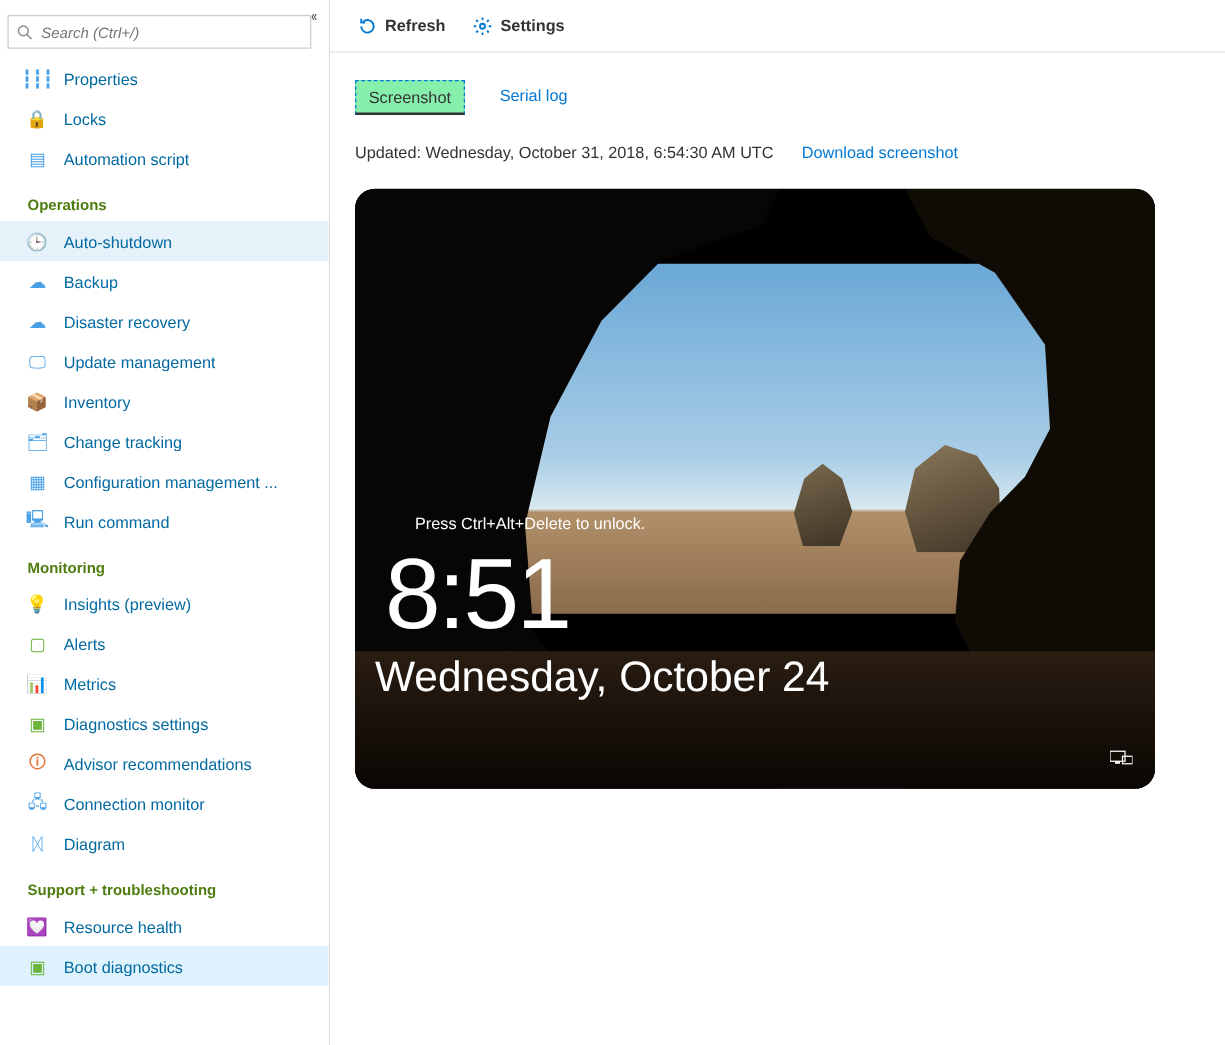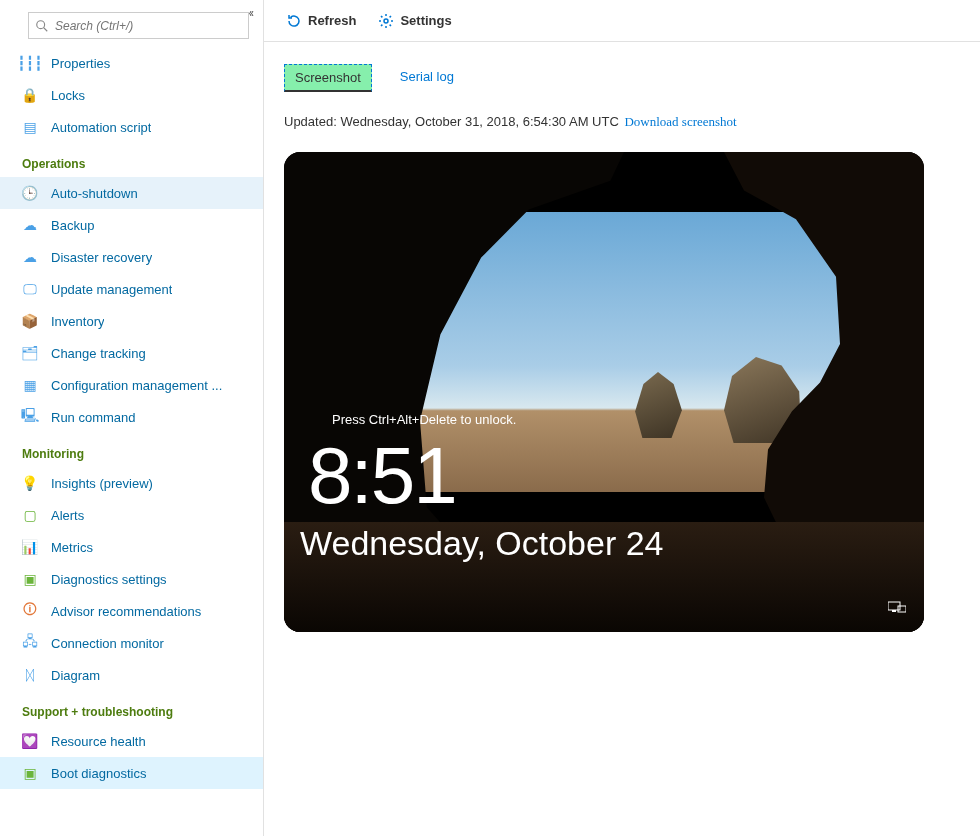--- a/index.html
+++ b/index.html
@@ -29,21 +29,21 @@
   color: #333;
   cursor: pointer;
   transform: scaleX(0.7);
 }
 .sidebar-scroll {
   flex: 1;
   overflow-y: auto;
   padding: 12px 0 0 0;
 }
 .search-wrap {
-  padding: 0 14px 8px 28px;
+  padding: 0 14px 8px 6px;
 }
 .search-box {
   display: flex;
   align-items: center;
   border: 1px solid #cccccc;
   height: 27px;
   padding: 0 6px;
   color: #888;
   background:#fff;
 }
@@ -105,21 +105,21 @@
   cursor: pointer;
   color: #0078d4;
 }
 .tab.active {
   color: #333;
   border: 1px dashed #0078d4;
   border-bottom: 2px solid #333;
   background:#86efac;
 }
 .updated-row { font-size: 13px; color:#333; margin-bottom: 22px;}
-.updated-row a { color:#0078d4; text-decoration:none; margin-left:2px;font-family:Liberation Serif, serif;}
+.updated-row a { color:#0078d4; text-decoration:none; margin-left:19px;}
 .screenshot-area {
   width: 640px; height: 480px; background:#000; position:relative; overflow:hidden;
   color:#fff;
   border-radius:16px;
 }
 .sky {
   position:absolute; left:130px; top:60px; right:60px; bottom:140px;
   background: linear-gradient(to bottom,#6aa8d6 0%, #a9cde7 55%, #d8e8ef 70%, #b19069 71%, #8a6b4b 100%);
 }
 .cave-left {

